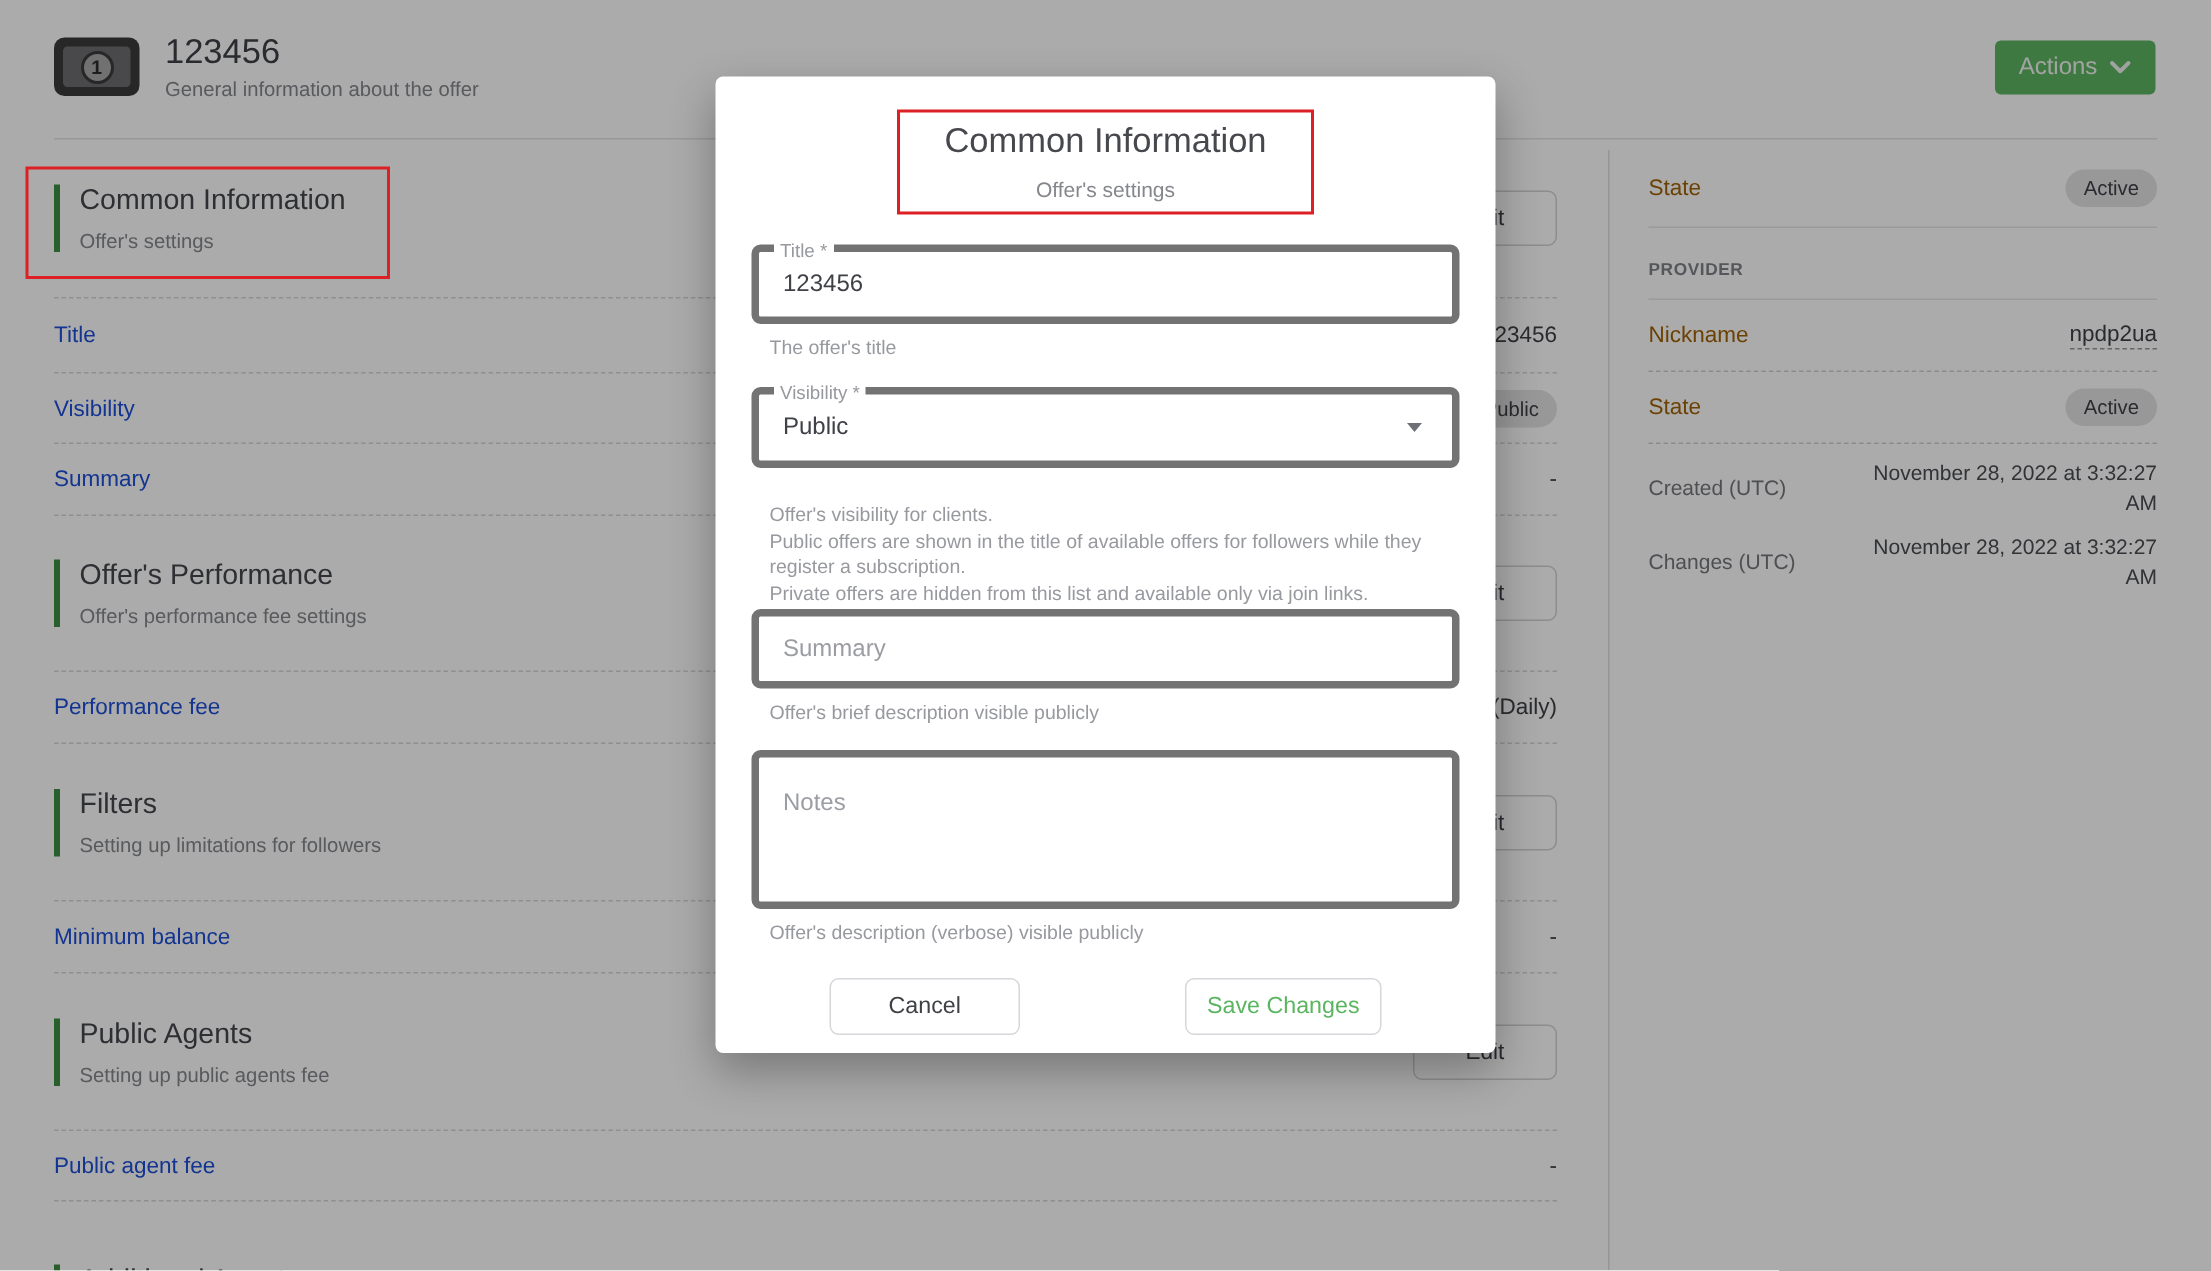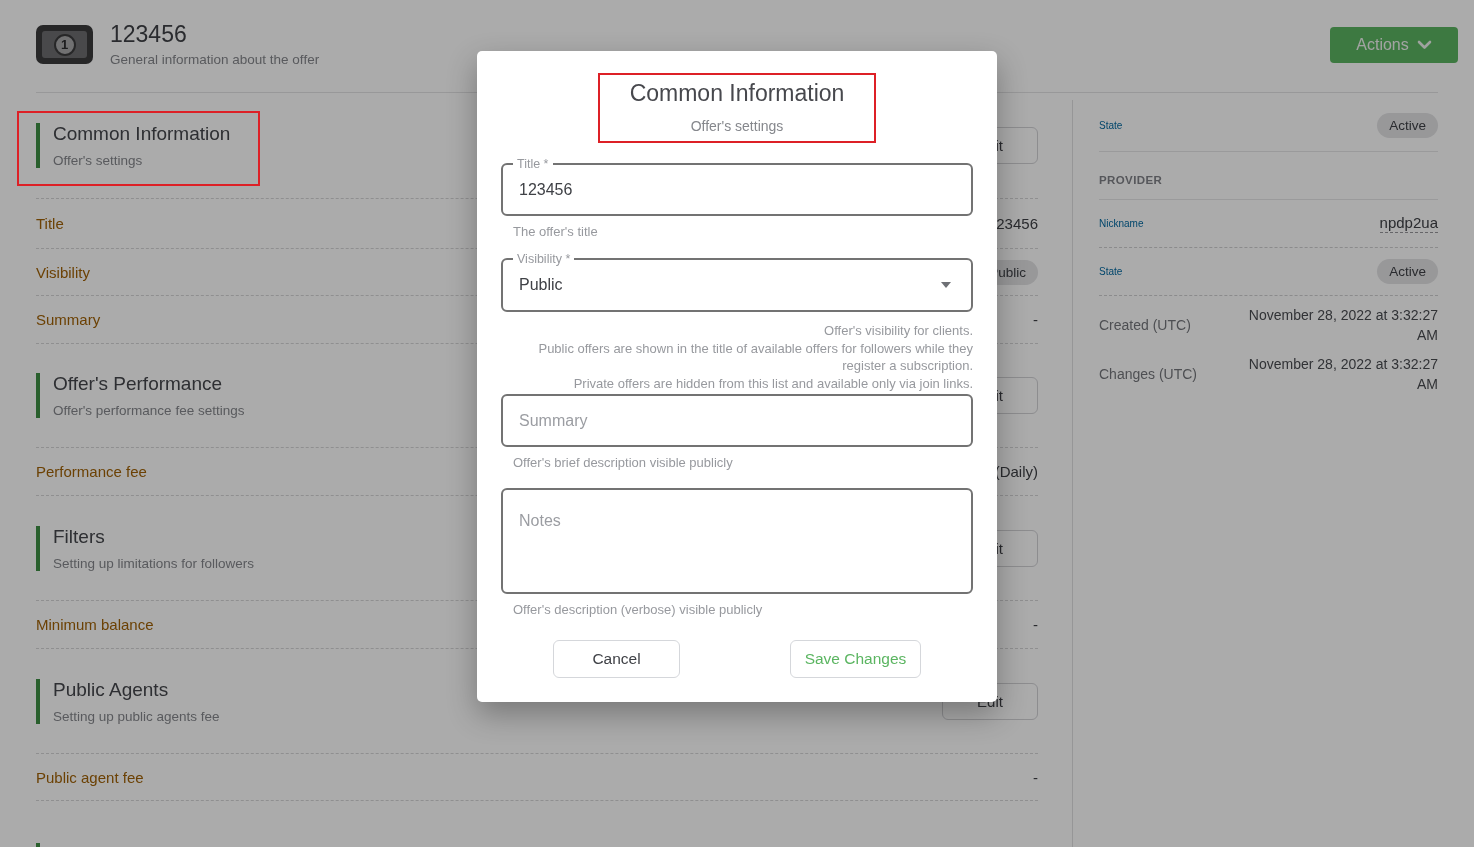--- a/index.html
+++ b/index.html
@@ -13,77 +13,77 @@
   .header { position:absolute; left:0; top:0; width:100%; height:92px; background:#fff; }
   .header-divider { position:absolute; left:36px; right:36px; top:92px; height:1px; background:#e3e3e5; }
   .money-icon { position:absolute; left:36px; top:25px; width:57px; height:39px;
     background:#3b3b3d; border-radius:7px; display:flex; align-items:center; justify-content:center; }
   .money-inner { width:45px; height:27px; background:#6e6e70; border-radius:3px;
     display:flex; align-items:center; justify-content:center; }
   .money-circle { width:22px; height:22px; background:#a9a9ab; border:2px solid #3b3b3d; border-radius:50%;
     display:flex; align-items:center; justify-content:center; font-size:13px; font-weight:bold; color:#2c2c2e; }
   .header-title { position:absolute; left:110px; top:21px; font-size:23px; color:#3f4146; }
   .header-sub { position:absolute; left:110px; top:52px; font-size:13.5px; color:#85878c; }
-  .actions-btn { position:absolute; left:1330px; top:27px; width:128px; height:36px;
+  .actions-btn { position:absolute; left:1330px; top:27px; width:107px; height:36px;
     background:#5bb561; border:none; border-radius:4px; color:#f2f4f2; font-size:16px;
     font-family:inherit; display:flex; align-items:center; justify-content:center; gap:8px; cursor:pointer; }
 
   
   .main { position:absolute; left:36px; top:93px; width:1002px; }
   .section { height:105px; display:flex; align-items:center; justify-content:space-between;
     border-bottom:1px dashed #d5d5d7; }
   .section.no-border { border-bottom:none; }
   .section-head { border-left:4px solid #3e8e43; padding-left:13px; }
   .section-title { font-size:19px; color:#45474c; }
   .section-sub { font-size:13.5px; color:#85878c; margin-top:8px; }
   .outline-btn { width:96px; height:37px; background:#fff; border:1px solid #d2d2d6; border-radius:6px;
     font-size:15px; color:#3f4146; font-family:inherit; cursor:pointer; }
   .row { height:48px; display:flex; align-items:center; justify-content:space-between;
     border-bottom:1px dashed #d5d5d7; }
-  .row-label { font-size:15px; color:#a16207; }
+  .row-label { font-size:15px; color:#1d4ed8; }
   .row-value { font-size:15px; color:#3f4146; }
   .badge { background:#e3e3e5; color:#3f4146; font-size:13.5px; padding:5px 12px; border-radius:13px; }
 
   
   .sidebar { position:absolute; left:1072px; top:100px; width:366px; height:747px;
     border-left:1px solid #e0e0e2; padding-left:26px; }
   .sb-caption { padding-top:14px; height:40px; font-size:11.5px; letter-spacing:0.4px; color:#808288;
     font-weight:bold; border-bottom:1px solid #e6e6e8; }
   .sb-caption.second { padding-top:22px; height:48px; }
   .sb-row { height:52px; display:flex; align-items:center; justify-content:space-between; }
   .sb-row.solid { border-bottom:1px solid #e6e6e8; }
   .sb-row.dashed { border-bottom:1px dashed #cfcfd1; height:48px; }
-  .sb-label { font-size:10px; color:#0369a1; }
+  .sb-label { font-size:15px; color:#a16207; }
   .sb-value { font-size:15px; color:#3f4146; }
   .dashed-underline { border-bottom:1px dashed #97979b; padding-bottom:1px; cursor:help; }
   .sb-daterow { display:flex; justify-content:space-between; align-items:center; min-height:40px; margin-top:9px; }
   .sb-datelabel { font-size:14px; color:#75777c; }
   .sb-datevalue { width:200px; text-align:right; font-size:14px; line-height:20px; color:#4a4c51; }
 
   
   .overlay { position:absolute; inset:0; background:rgba(0,0,0,0.33); z-index:10; }
   .modal { position:absolute; left:477px; top:51px; width:520px; height:651px; background:#fff;
     border-radius:5px; box-shadow:0 12px 30px rgba(0,0,0,0.3); z-index:20; padding:28px 24px 24px 24px; }
   .modal-title { text-align:center; font-size:23px; line-height:28px; color:#47484d; }
   .modal-sub { text-align:center; font-size:14px; line-height:18px; color:#85878c; margin-top:10px; }
 
-  .field { position:relative; border:2px solid #737373; border-radius:6px; background:#fff; }
+  .field { position:relative; border:5px solid #737373; border-radius:6px; background:#fff; }
   .field-label { position:absolute; top:-8px; left:10px; background:#fff; padding:0 4px;
     font-size:12.5px; color:#97999e; }
   .field input.text { width:100%; height:100%; border:none; outline:none; background:transparent;
     font-family:inherit; font-size:16px; color:#3f4146; padding:0 16px; }
   .field input.text::placeholder, .field textarea::placeholder { color:#9b9da2; }
   .field-1 { margin-top:28px; height:53px; }
   .helper { font-size:13px; line-height:16px; color:#97999e; margin-top:8px; padding-left:12px; }
   .field-2 { margin-top:18px; height:54px; display:flex; align-items:center; justify-content:space-between;
     padding:0 20px 0 16px; cursor:pointer; }
   .select-value { font-size:16px; color:#3f4146; }
   .dropdown-arrow { width:0; height:0; border-left:5px solid transparent; border-right:5px solid transparent;
     border-top:6px solid #6e7075; }
-  .helper-multi { margin-top:10px;text-align:right; }
+  .helper-multi { margin-top:22px; }
   .helper-multi div { font-size:13px; line-height:17.5px; color:#97999e; padding-left:12px; }
   .field-3 { margin-top:2px; height:53px; }
   .field-4 { margin-top:17px; height:106px; }
   .field-4 textarea { width:100%; height:100%; border:none; outline:none; background:transparent; resize:none;
     font-family:inherit; font-size:16px; color:#3f4146; padding:22px 16px; }
   .modal-buttons { margin-top:22px; display:flex; justify-content:space-between; padding:0 52px 0 52px;gap:44px; }
   .btn { height:38px; border:1px solid #d5d7db; border-radius:6px; background:#fff;
     font-family:inherit; font-size:15.5px; cursor:pointer; }
   .btn-cancel { width:127px; color:#3f4146; }
   .btn-save { width:131px; color:#5bb561; }

